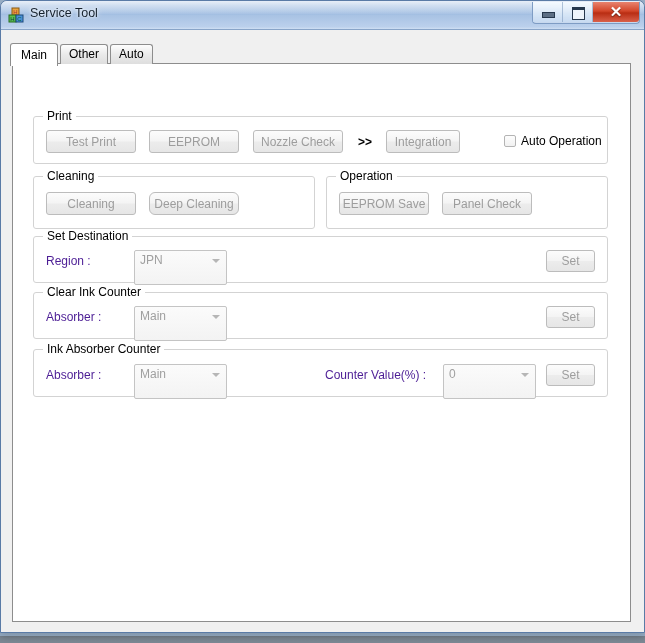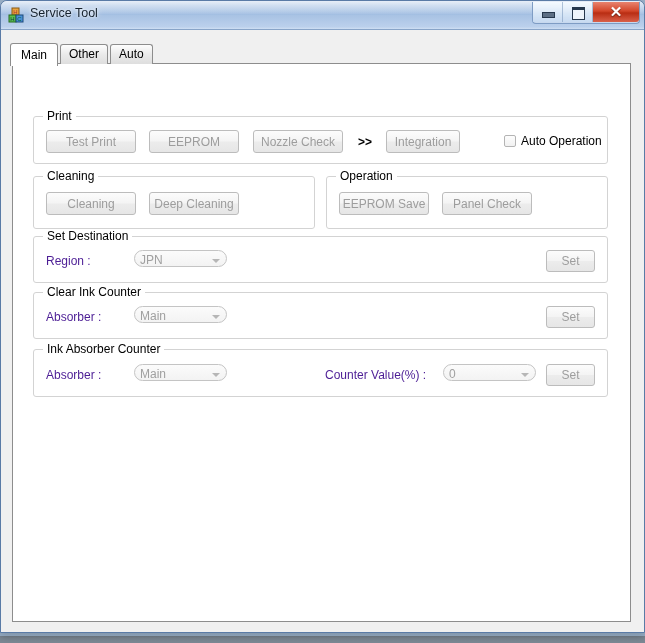--- a/index.html
+++ b/index.html
@@ -210,23 +210,23 @@
     white-space: nowrap;
     display: flex;
     align-items: center;
     justify-content: center;
   }
 
   
   .combo {
     position: absolute;
     box-sizing: border-box;
-    height: 17px;
+    height: 35px;
     border: 1px solid #c4c4c4;
-    border-radius: 10px;
+    border-radius: 2px;
     background: linear-gradient(180deg,#fbfbfb 0%, #f3f3f3 100%);
     color: #a0a0a0;
     font-size: 12px;
   }
   .combo .c-val {
     position: absolute;
     left: 5px; top: 2px;
     white-space: nowrap;
   }
   .combo .c-arrow {
@@ -358,21 +358,21 @@
               <span class="box"></span>
               <span>Auto Operation</span>
             </div>
           </div>
 
           <div class="group" style="left:20px; top:112px; width:282px; height:53px;">
             <div class="g-title">Cleaning</div>
 
             <div class="btn" style="left:12px; top:15px; width:90px; height:23px;">Cleaning</div>
 
-            <div class="btn" style="left:115px; top:15px; width:90px; height:23px;">Deep Cleaning</div>
+            <div class="btn" style="left:115px; top:15px; width:90px; height:23px;border-radius:6px;">Deep Cleaning</div>
           </div>
 
           <div class="group" style="left:313px; top:112px; width:282px; height:53px;">
             <div class="g-title">Operation</div>
 
             <div class="btn" style="left:12px; top:15px; width:90px; height:23px;">EEPROM Save</div>
 
             <div class="btn" style="left:115px; top:15px; width:90px; height:23px;">Panel Check</div>
           </div>
 

